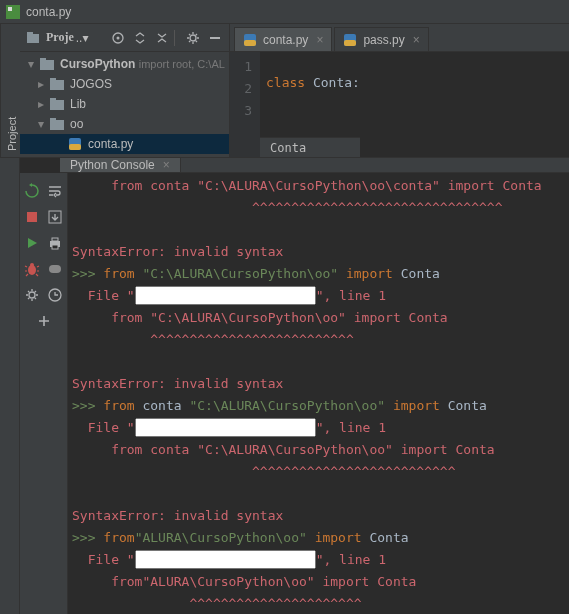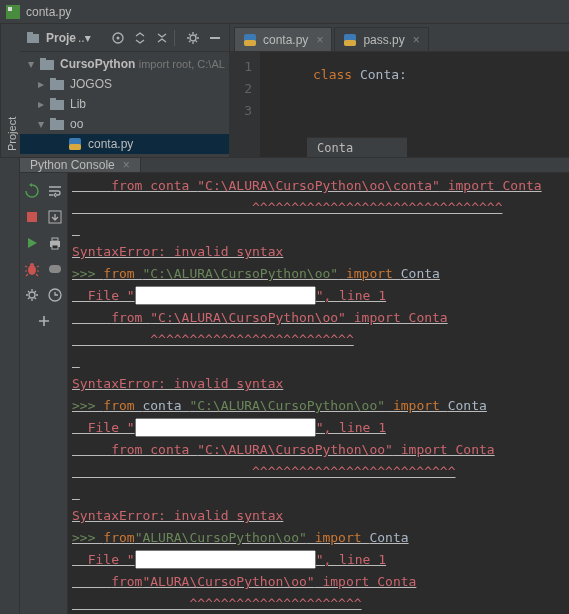--- a/index.html
+++ b/index.html
@@ -5,21 +5,21 @@
 * { margin: 0; padding: 0; box-sizing: border-box; }
 body { width: 569px; height: 614px; background: #2b2b2b; font-family: "Segoe UI", sans-serif; font-size: 12px; color: #bbbbbb; overflow: hidden; }
 .titlebar { height: 24px; background: #3c3f41; display: flex; align-items: center; padding: 0 6px; border-bottom: 1px solid #323232; }
 .titlebar .ico { width: 14px; height: 14px; background: #4a8c3f; margin-right: 6px; position: relative; }
 .titlebar .ico::after { content: ""; position: absolute; width: 4px; height: 4px; background: #d8d8d8; top: 2px; left: 2px; }
 .upper { height: 134px; display: flex; border-bottom: 1px solid #323232; }
 .leftgutter { width: 20px; background: #3c3f41; border-right: 1px solid #323232; writing-mode: vertical-lr; transform: rotate(180deg); text-align: left; padding: 6px 2px; font-size: 11px; display: flex; }
 .leftgutter span { margin-bottom: 12px; cursor: pointer; }
 .project { width: 210px; background: #3c3f41; border-right: 1px solid #323232; display: flex; flex-direction: column; }
 .project-header { height: 28px; display: flex; align-items: center; padding: 0 6px; border-bottom: 1px solid #323232; }
-.project-header .label { font-weight: bold; flex: 0 0 auto; }
+.project-header .label { font-weight: bold; flex: 0 0 auto; font-family: Liberation Serif, serif; }
 .project-header .dots { margin-left: 2px; }
 .project-header .spacer { flex: 1; }
 .project-header .hicon { width: 16px; height: 16px; margin-left: 6px; display: flex; align-items: center; justify-content: center; color: #afb1b3; cursor: pointer; }
 .tree { padding-top: 2px; font-size: 12px; overflow: hidden; }
 .tree .row { display: flex; align-items: center; height: 20px; padding-left: 8px; white-space: nowrap; }
 .tree .row .arrow { width: 12px; color: #808080; }
 .tree .row .folder { width: 14px; height: 12px; margin-right: 6px; position: relative; }
 .tree .row .folder svg { width: 14px; height: 12px; }
 .tree .row.sel { background: #0d293e; }
 .tree .pad1 { padding-left: 18px; }
@@ -27,36 +27,36 @@
 .tree .libtext { color: #787878; font-size: 11px; }
 .editor { flex: 1; background: #2b2b2b; display: flex; flex-direction: column; }
 .tabbar { height: 28px; background: #3c3f41; display: flex; align-items: flex-end; border-bottom: 1px solid #323232; padding-left: 4px; }
 .tab { height: 24px; display: flex; align-items: center; padding: 0 8px; background: #3c3f41; border: 1px solid #323232; border-bottom: none; margin-right: 2px; font-size: 12px; }
 .tab.active { background: #4e5254; }
 .tab .pyico { width: 14px; height: 14px; margin-right: 6px; }
 .tab .close { margin-left: 8px; color: #808080; cursor: pointer; }
 .code { flex: 1; display: flex; font-family: "Consolas", monospace; font-size: 13px; }
 .gutter { width: 30px; background: #313335; text-align: right; padding: 4px 8px 0 0; color: #606366; }
 .gutter div { height: 22px; line-height: 22px; }
-.lines { padding-top: 12px; position: relative; margin-left: 47px; }
+.lines { padding-top: 20px; position: relative; }
 .lines .ln { height: 22px; line-height: 22px; padding-left: 6px; }
 .kw { color: #cc7832; }
 .fn { color: #a9b7c6; }
 .crumb { position: absolute; bottom: 0; left: 0; right: 0; height: 20px; background: #3c3f41; border-top: 1px solid #323232; padding-left: 10px; line-height: 20px; font-size: 12px; color: #bbbbbb; }
 .console-area { display: flex; height: 456px; }
 .lefttools { width: 20px; background: #3c3f41; border-right: 1px solid #323232; }
 .console-wrap { flex: 1; display: flex; flex-direction: column; }
-.console-tab { height: 24px; background: #3c3f41; border-bottom: 1px solid #323232; display: flex; align-items: flex-end; }
+.console-tab { height: 24px; background: #3c3f41; border-bottom: 1px solid #323232; display: flex; align-items: flex-end; margin-left: 40px; }
 .console-tab .ct { padding: 0 10px; height: 100%; display: flex; align-items: center; background: #4e5254; border-right: 1px solid #323232; }
 .console-tab .ct .close { margin-left: 8px; color: #808080; }
 .console-body { flex: 1; display: flex; }
 .ctoolbar { width: 48px; background: #3c3f41; border-right: 1px solid #323232; padding-top: 6px; }
 .ctoolbar .crow { display: flex; height: 24px; align-items: center; justify-content: space-around; margin-bottom: 2px; }
 .ctoolbar .ci { width: 18px; height: 18px; display: flex; align-items: center; justify-content: center; cursor: pointer; }
-.output { flex: 1; background: #2b2b2b; font-family: "Consolas", monospace; font-size: 13px; line-height: 22px; padding: 2px 12px 0 4px; overflow: hidden; white-space: pre; text-decoration: underline; }
+.output { flex: 1; background: #2b2b2b; font-family: "Consolas", monospace; font-size: 13px; line-height: 22px; padding: 2px 12px 0 4px; overflow: hidden; white-space: pre; }
 .output .o { height: 22px; }
 .err { color: #cc666e; }
 .imp { color: #cc7832; }
 .str { color: #6a8759; }
 .id { color: #a9b7c6; }
 .prompt { color: #6a8759; }
 .caret { color: #cc666e; }
 svg { display: block; }
 </style>
 </head>

